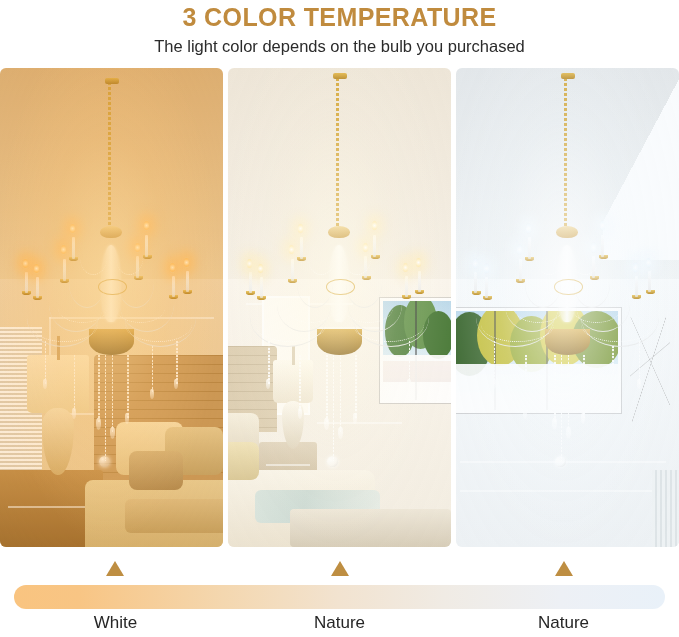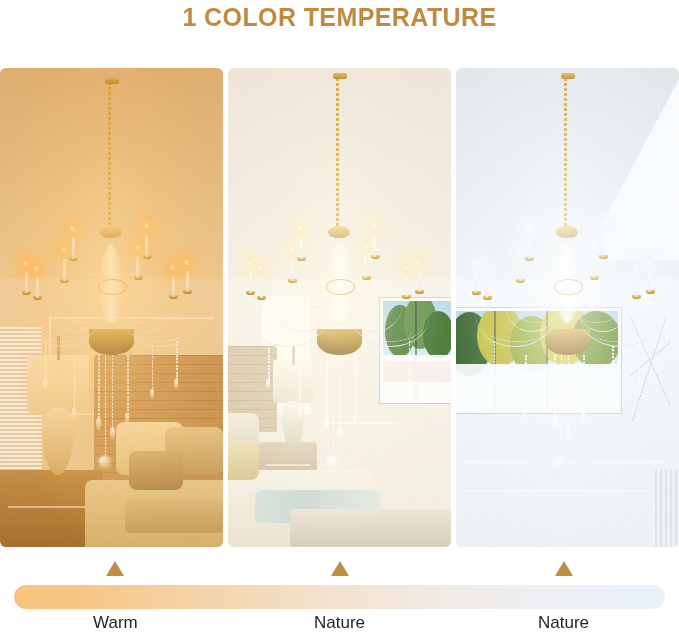--- a/index.html
+++ b/index.html
@@ -258,21 +258,22 @@
     transform: translateX(-50%);
     font-size: 17px;
     color: #262626;
     white-space: nowrap;
   }
 </style>
 </head>
 <body>
 
 <div id="header">
-  <h1 id="main-title">1 COLOR TEMPERATURE</h1>
+  <h1 id="main-title">3 COLOR TEMPERATURE</h1>
+  <p id="subtitle">The light color depends on the bulb you purchased</p>
 </div>
 
 <div id="panel-strip">
 
   <div class="photo-panel" id="panel-warm">
     <div class="scene">
       <div class="ceiling" style="background:linear-gradient(to bottom,#E0BC84,#EFD7A8);"></div>
       <div class="wall" style="background:linear-gradient(to bottom,#F2DDB6,#EBD19E);"></div>
 
       <div class="wall-panel-line" style="left:22%;right:4%;top:52%;background:#fff;"></div>
@@ -603,18 +604,18 @@
 
   <div id="markers">
     <div class="marker" style="left:17%;"></div>
     <div class="marker" style="left:50%;"></div>
     <div class="marker" style="left:83%;"></div>
   </div>
 
   <div id="gradient-bar"></div>
 
   <div id="labels">
-    <span class="scale-label" style="left:17%;">Warm</span>
+    <span class="scale-label" style="left:17%;">White</span>
     <span class="scale-label" style="left:50%;">Nature</span>
     <span class="scale-label" style="left:83%;">Nature</span>
   </div>
 
 </div>
 
 </body></html>

